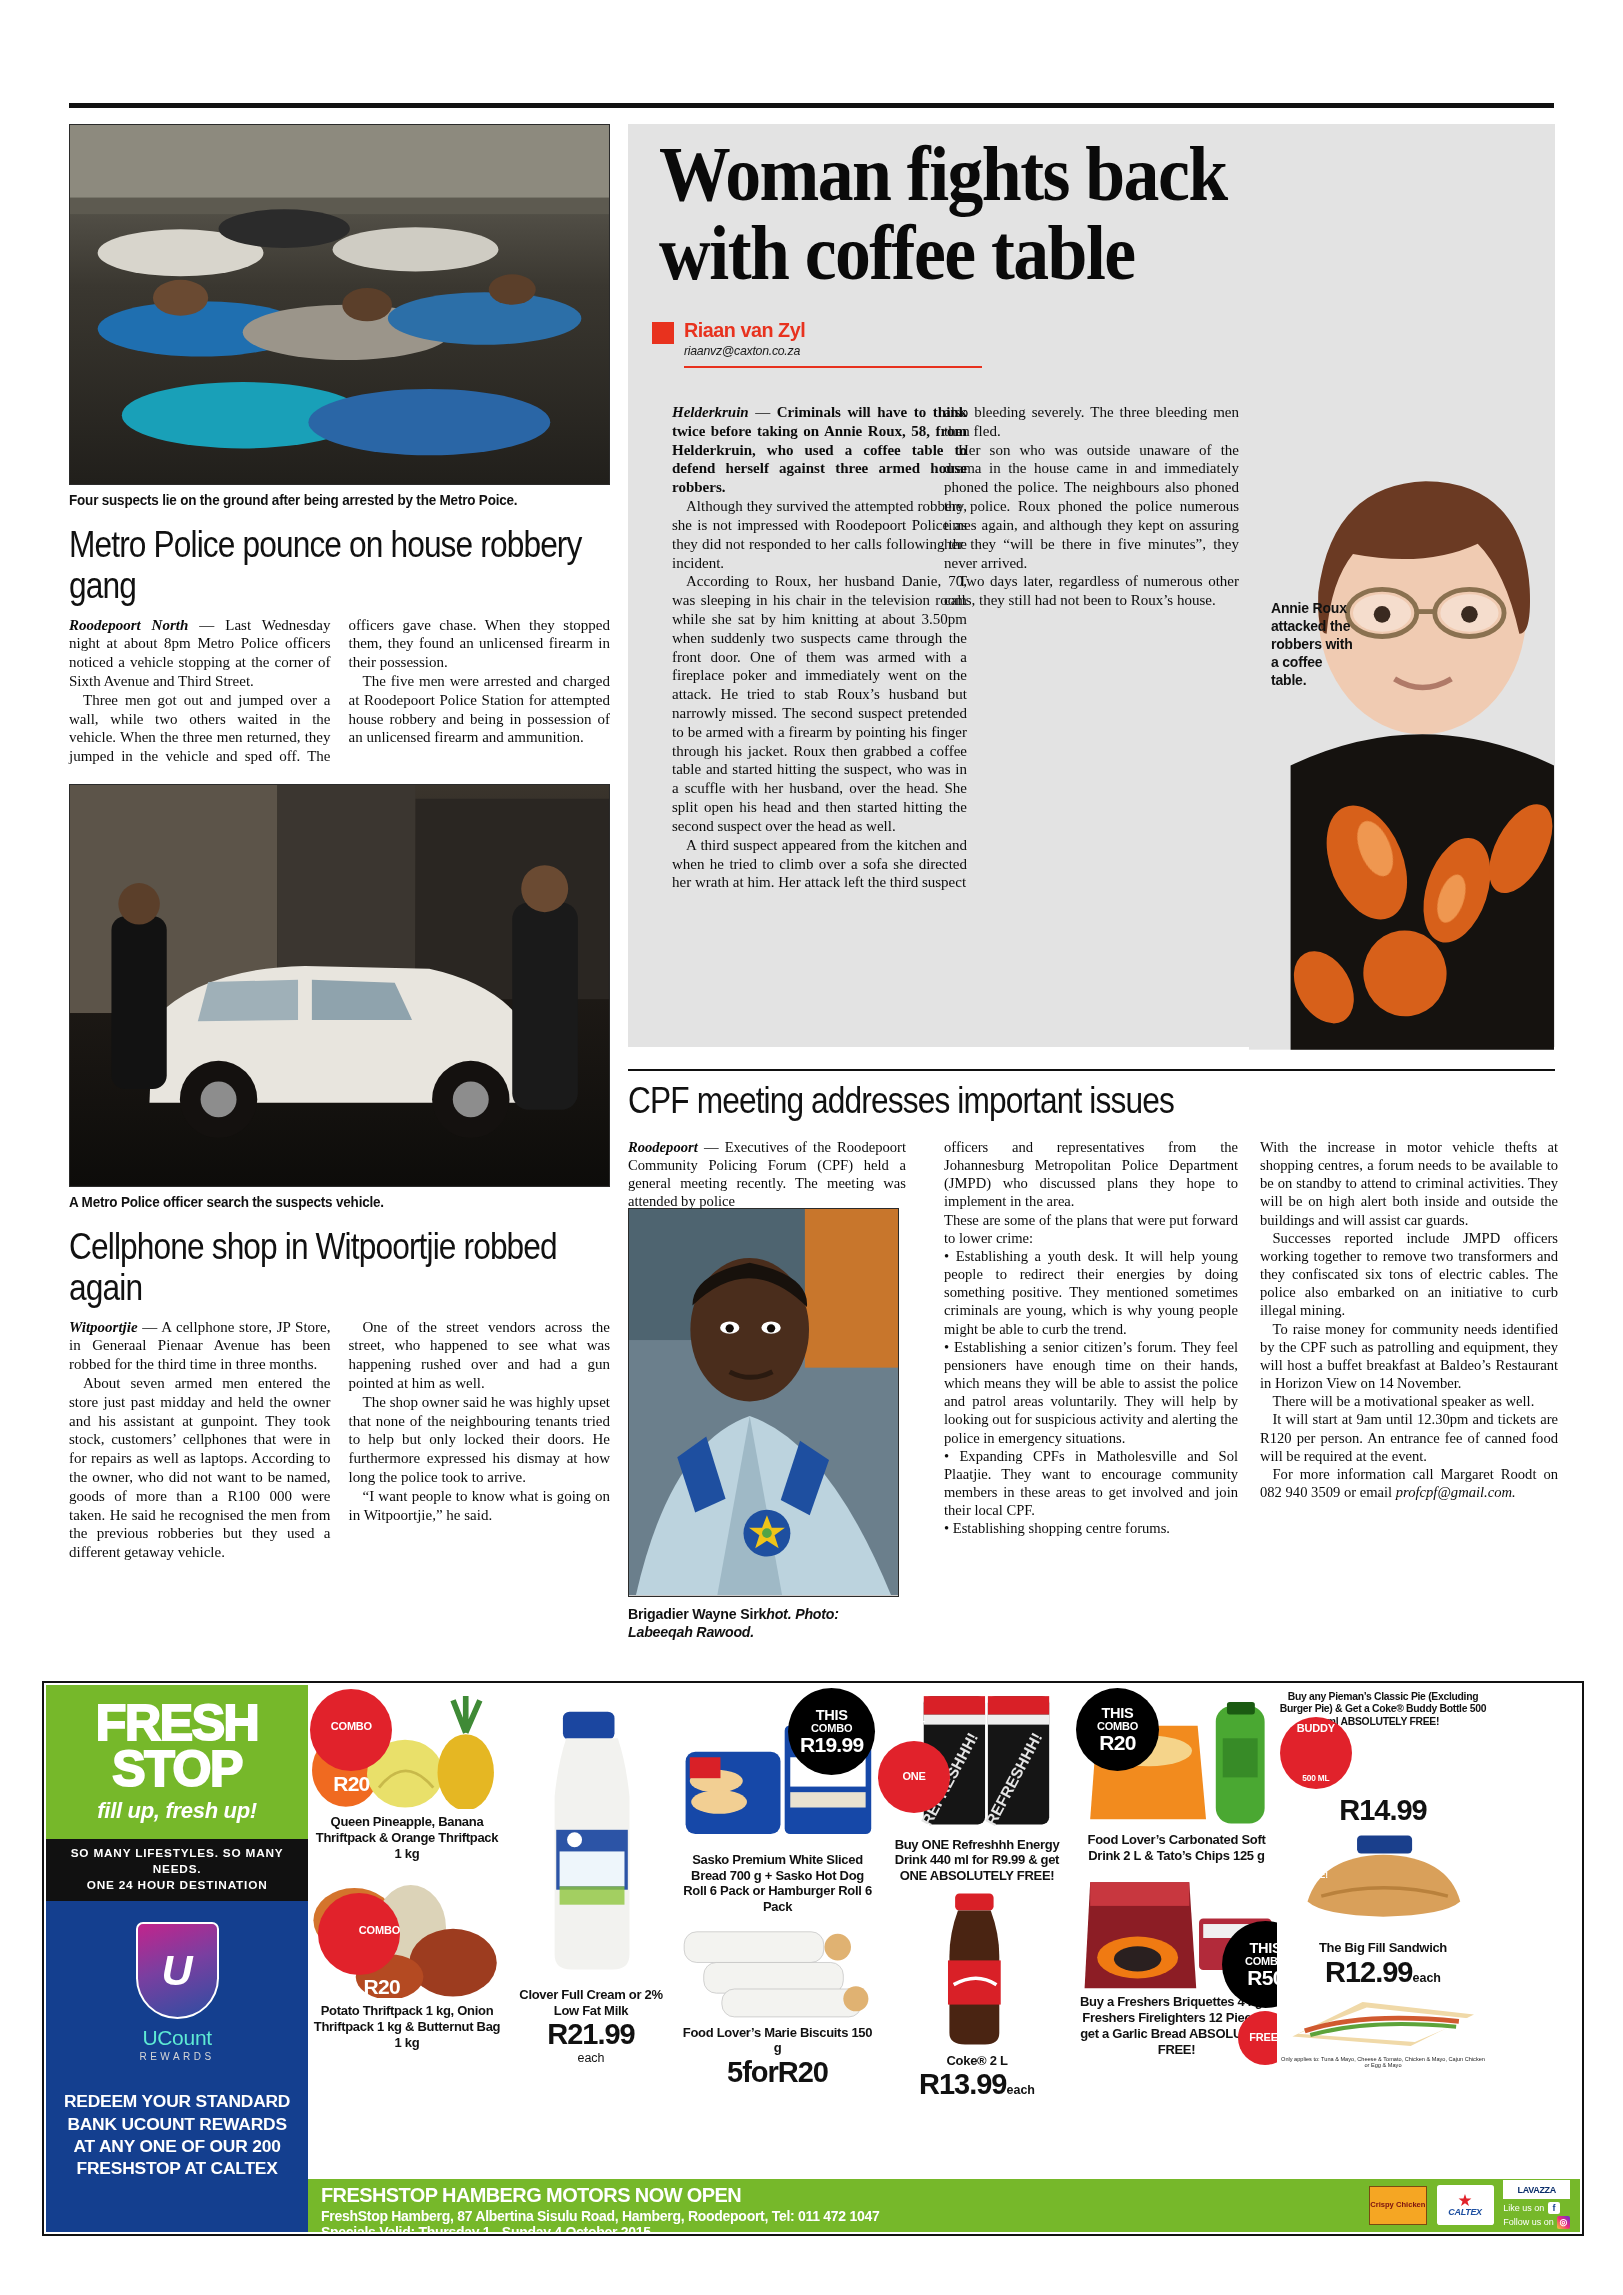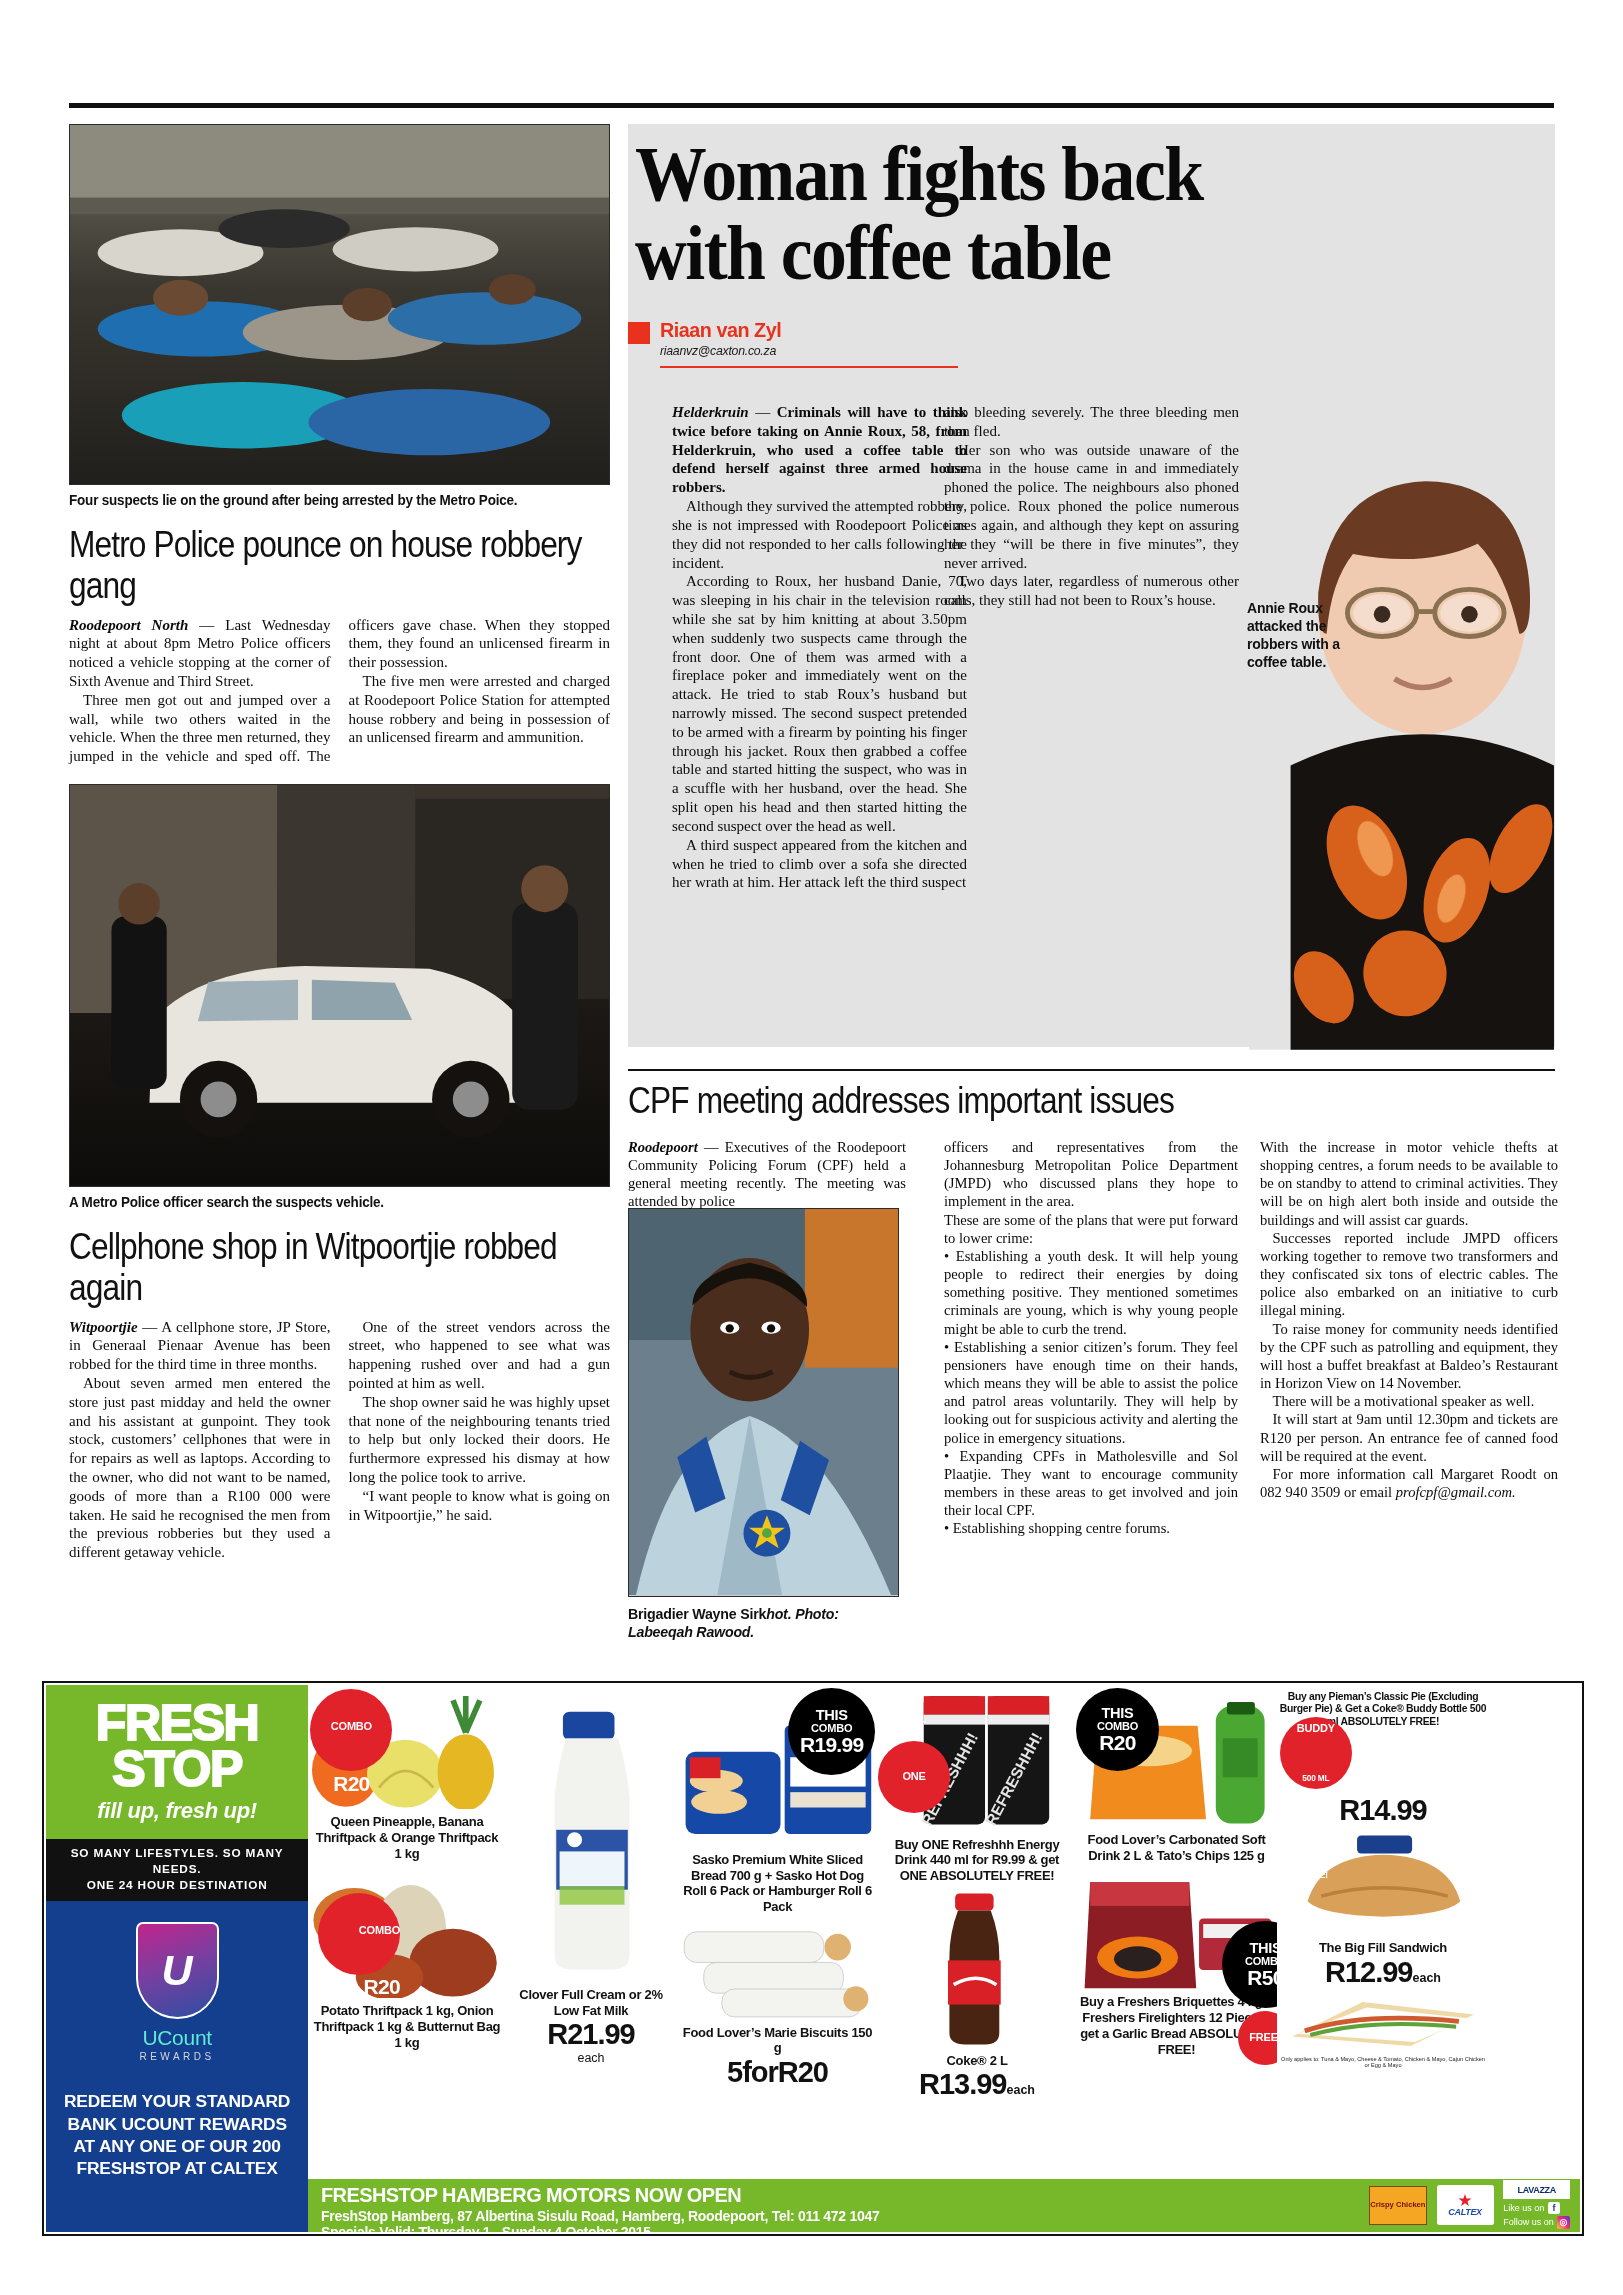--- a/index.html
+++ b/index.html
@@ -113,21 +113,21 @@
          line-height: 1.255; text-align: justify; color: #0b0b0b; }
   .col p { text-indent: 14px; margin: 0; }
   .col p.first { text-indent: 0; }
   .col .lead { font-weight: bold; }
   .col .place { font-weight: bold; font-style: italic; }
 
   .grey-bg {
     position: absolute; left: 628px; top: 124px; width: 927px; height: 923px;
     background: #e3e3e3; z-index: 0;
   }
-  .main-block, .story-grid, .portrait, .portrait-cap { z-index: 2; }
+  .main-block, .story-grid, .portrait, .portrait-cap { z-index: 2; padding-left: 24px; }
 
   .portrait {
     position: absolute; left: 1249px; top: 405px; width: 305px; height: 646px;
     overflow: hidden;
   }
   .portrait-cap {
     position: absolute; left: 1247px; top: 600px; width: 111px;
     font-family: "Liberation Sans", sans-serif; font-weight: bold;
     font-size: 14px; line-height: 1.28; color: #111; letter-spacing: -0.2px;
   }

